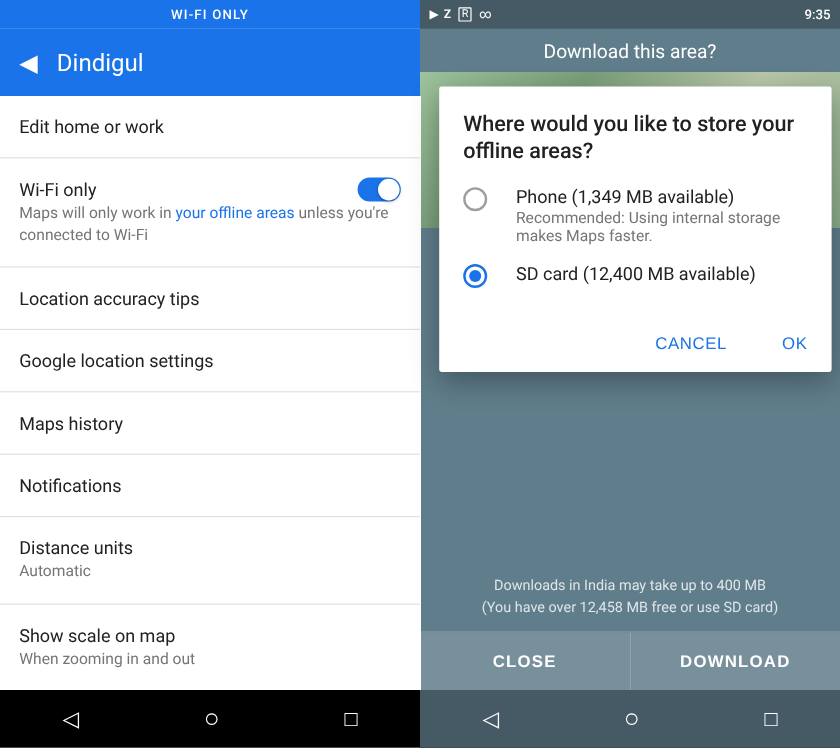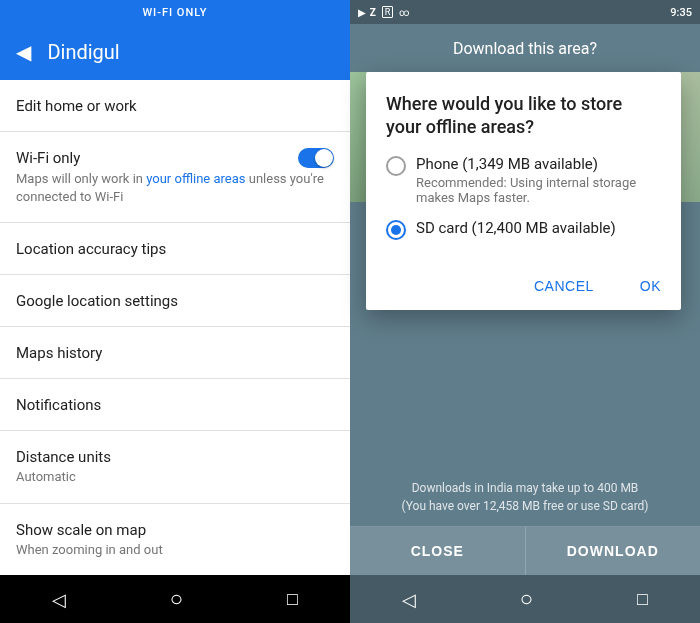--- a/index.html
+++ b/index.html
@@ -126,21 +126,21 @@
       align-items: center;
       justify-content: space-between;
       padding: 0 8px;
       color: white;
       font-size: 11px;
     }
     .status-bar-right .time {
       font-weight: 500;
     }
     .dialog-header {
-      height: 48px;
+      height: 36px;
       background: #607d8b;
       display: flex;
       align-items: center;
       justify-content: center;
       color: white;
       font-size: 16px;
     }
     .map-preview {
       width: 100%;
       height: 130px;
@@ -167,42 +167,42 @@
       color: #333;
       font-size: 10px;
       font-weight: 500;
     }
 
     
     .dialog-container {
       position: absolute;
       top: 72px;
       left: 16px;
-      right: 19px;
+      right: 7px;
       background: white;
       border-radius: 2px;
       box-shadow: 0 8px 24px rgba(0,0,0,0.3);
       z-index: 10;
     }
     .dialog-body {
       padding: 20px 20px 8px 20px;
     }
     .dialog-title {
       font-size: 18px;
       font-weight: 500;
       color: #212121;
       margin-bottom: 16px;
       line-height: 1.3;
     }
     .radio-option {
       display: flex;
       align-items: flex-start;
       margin-bottom: 14px;
       cursor: pointer;
-      gap: 10px;
+      gap: 24px;
     }
     .radio-circle {
       width: 20px;
       height: 20px;
       border-radius: 50%;
       border: 2px solid #9e9e9e;
       flex-shrink: 0;
       margin-top: 1px;
       background: white;
     }

